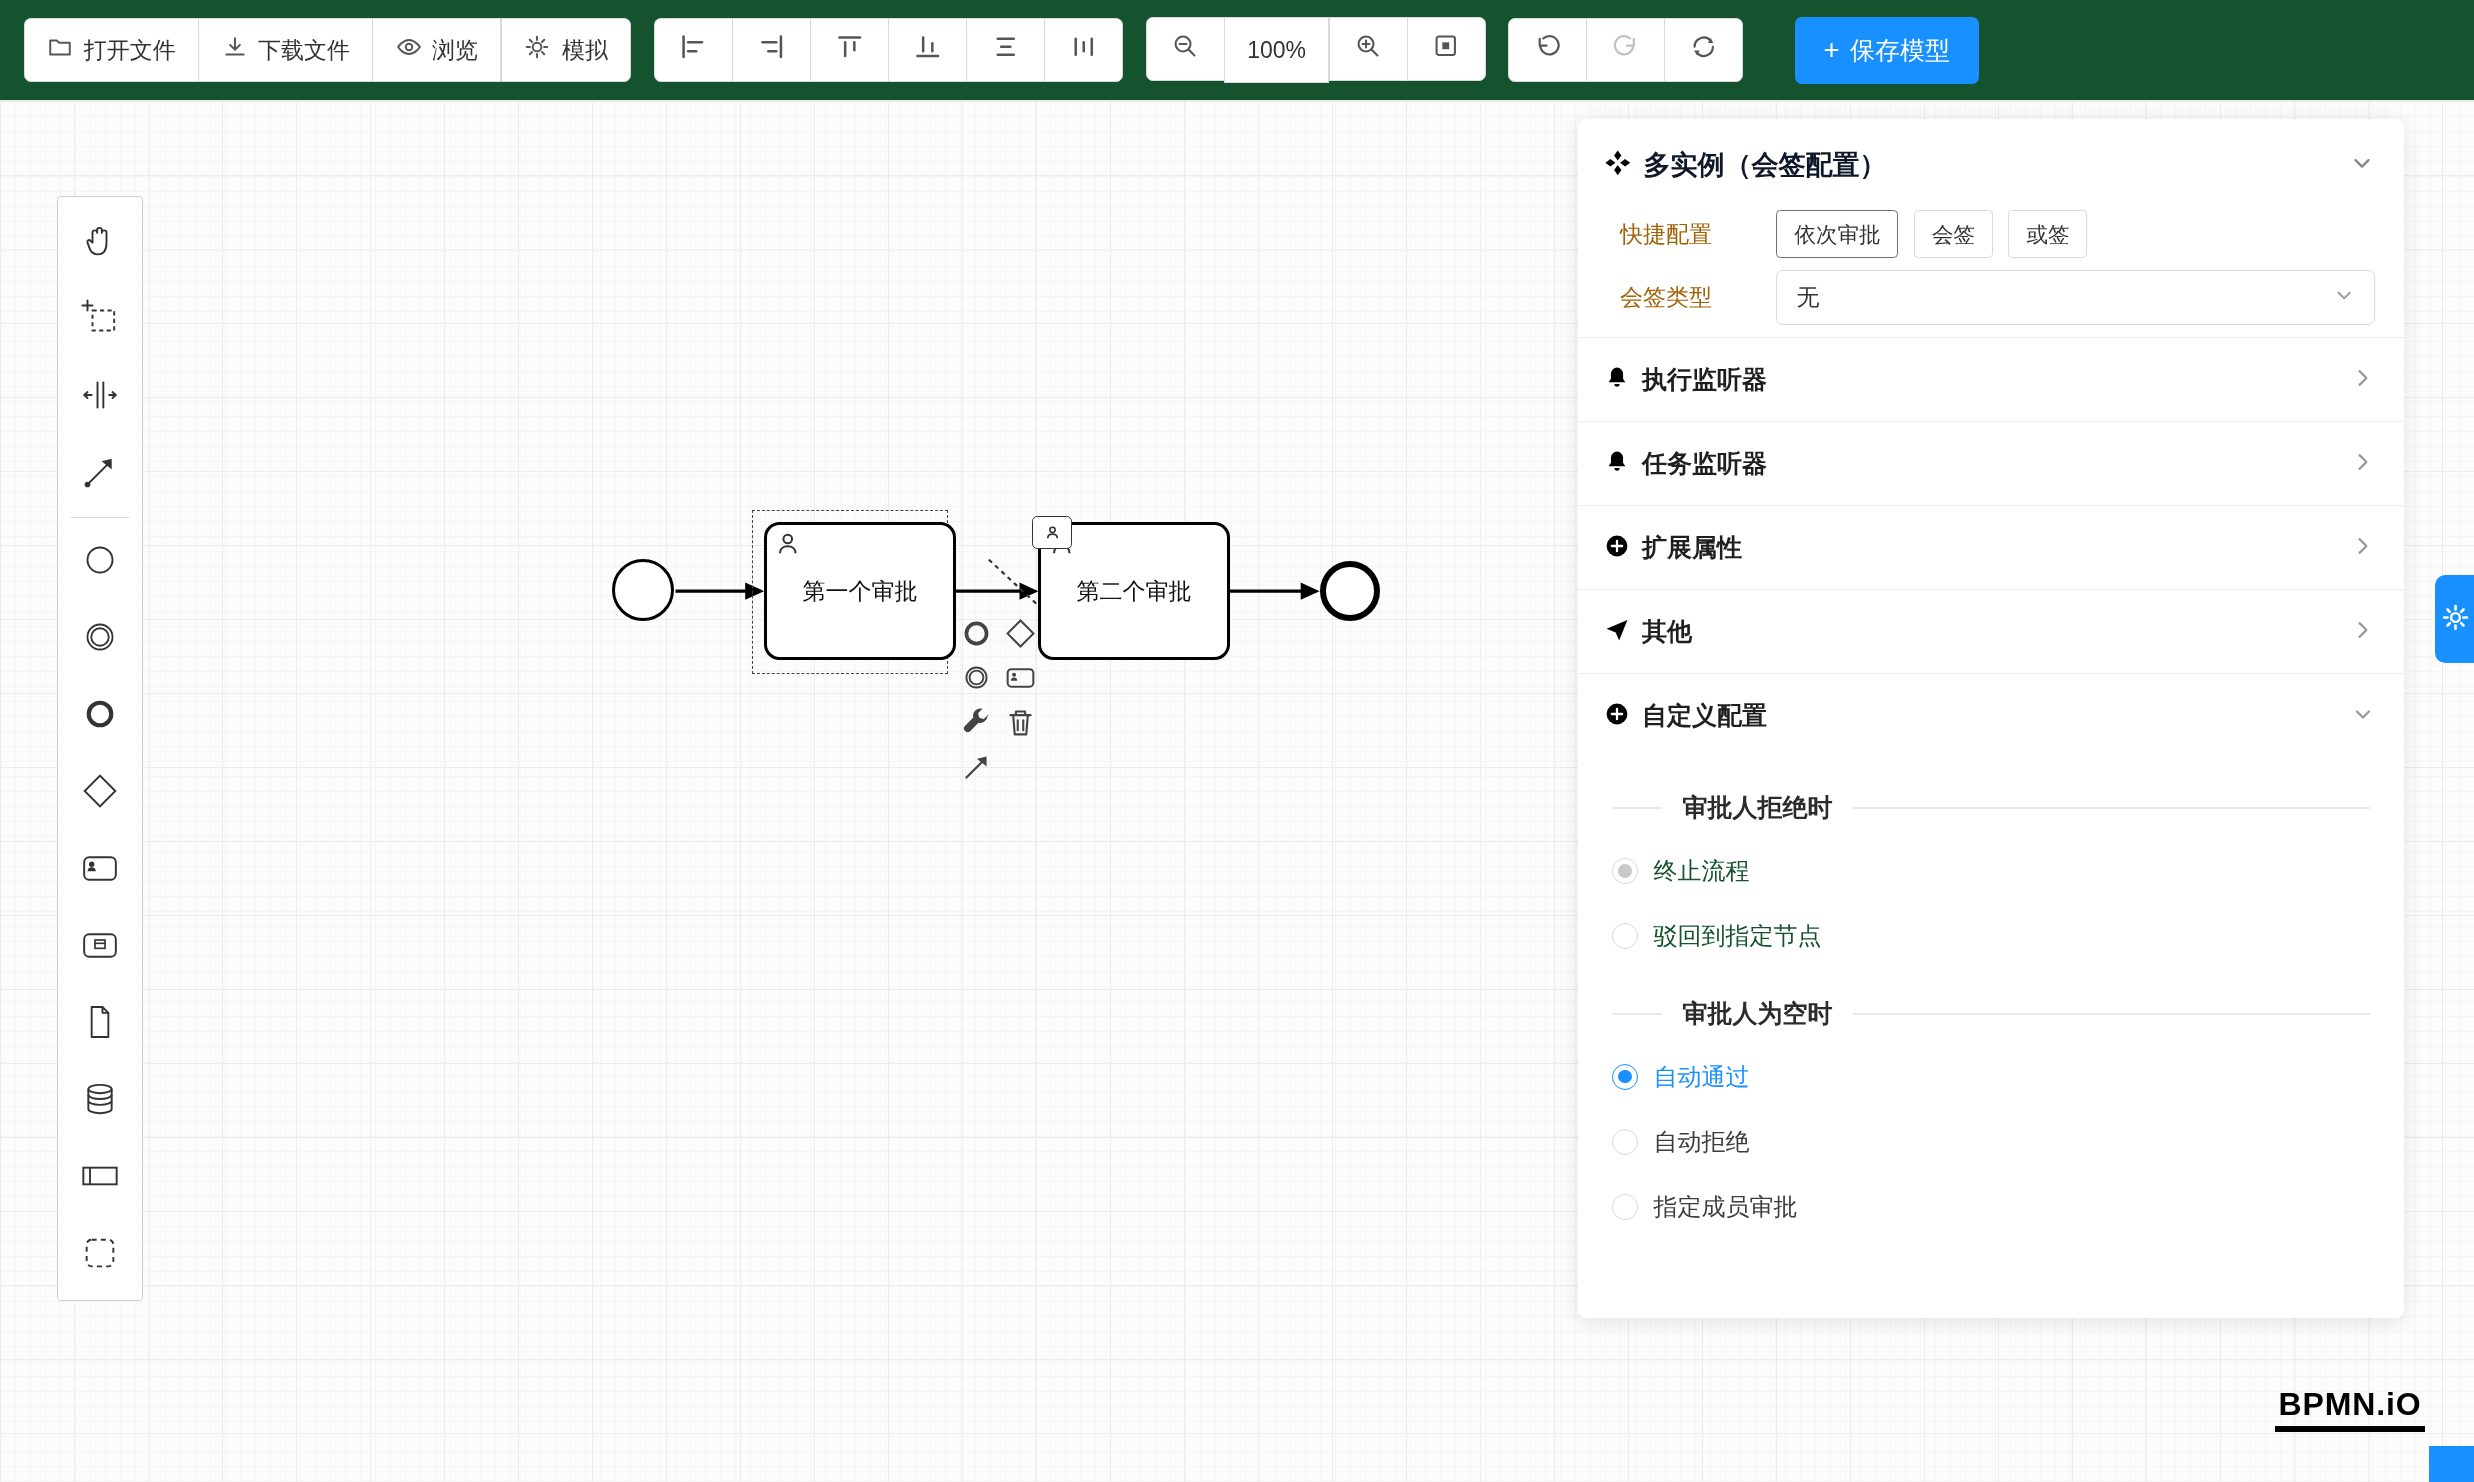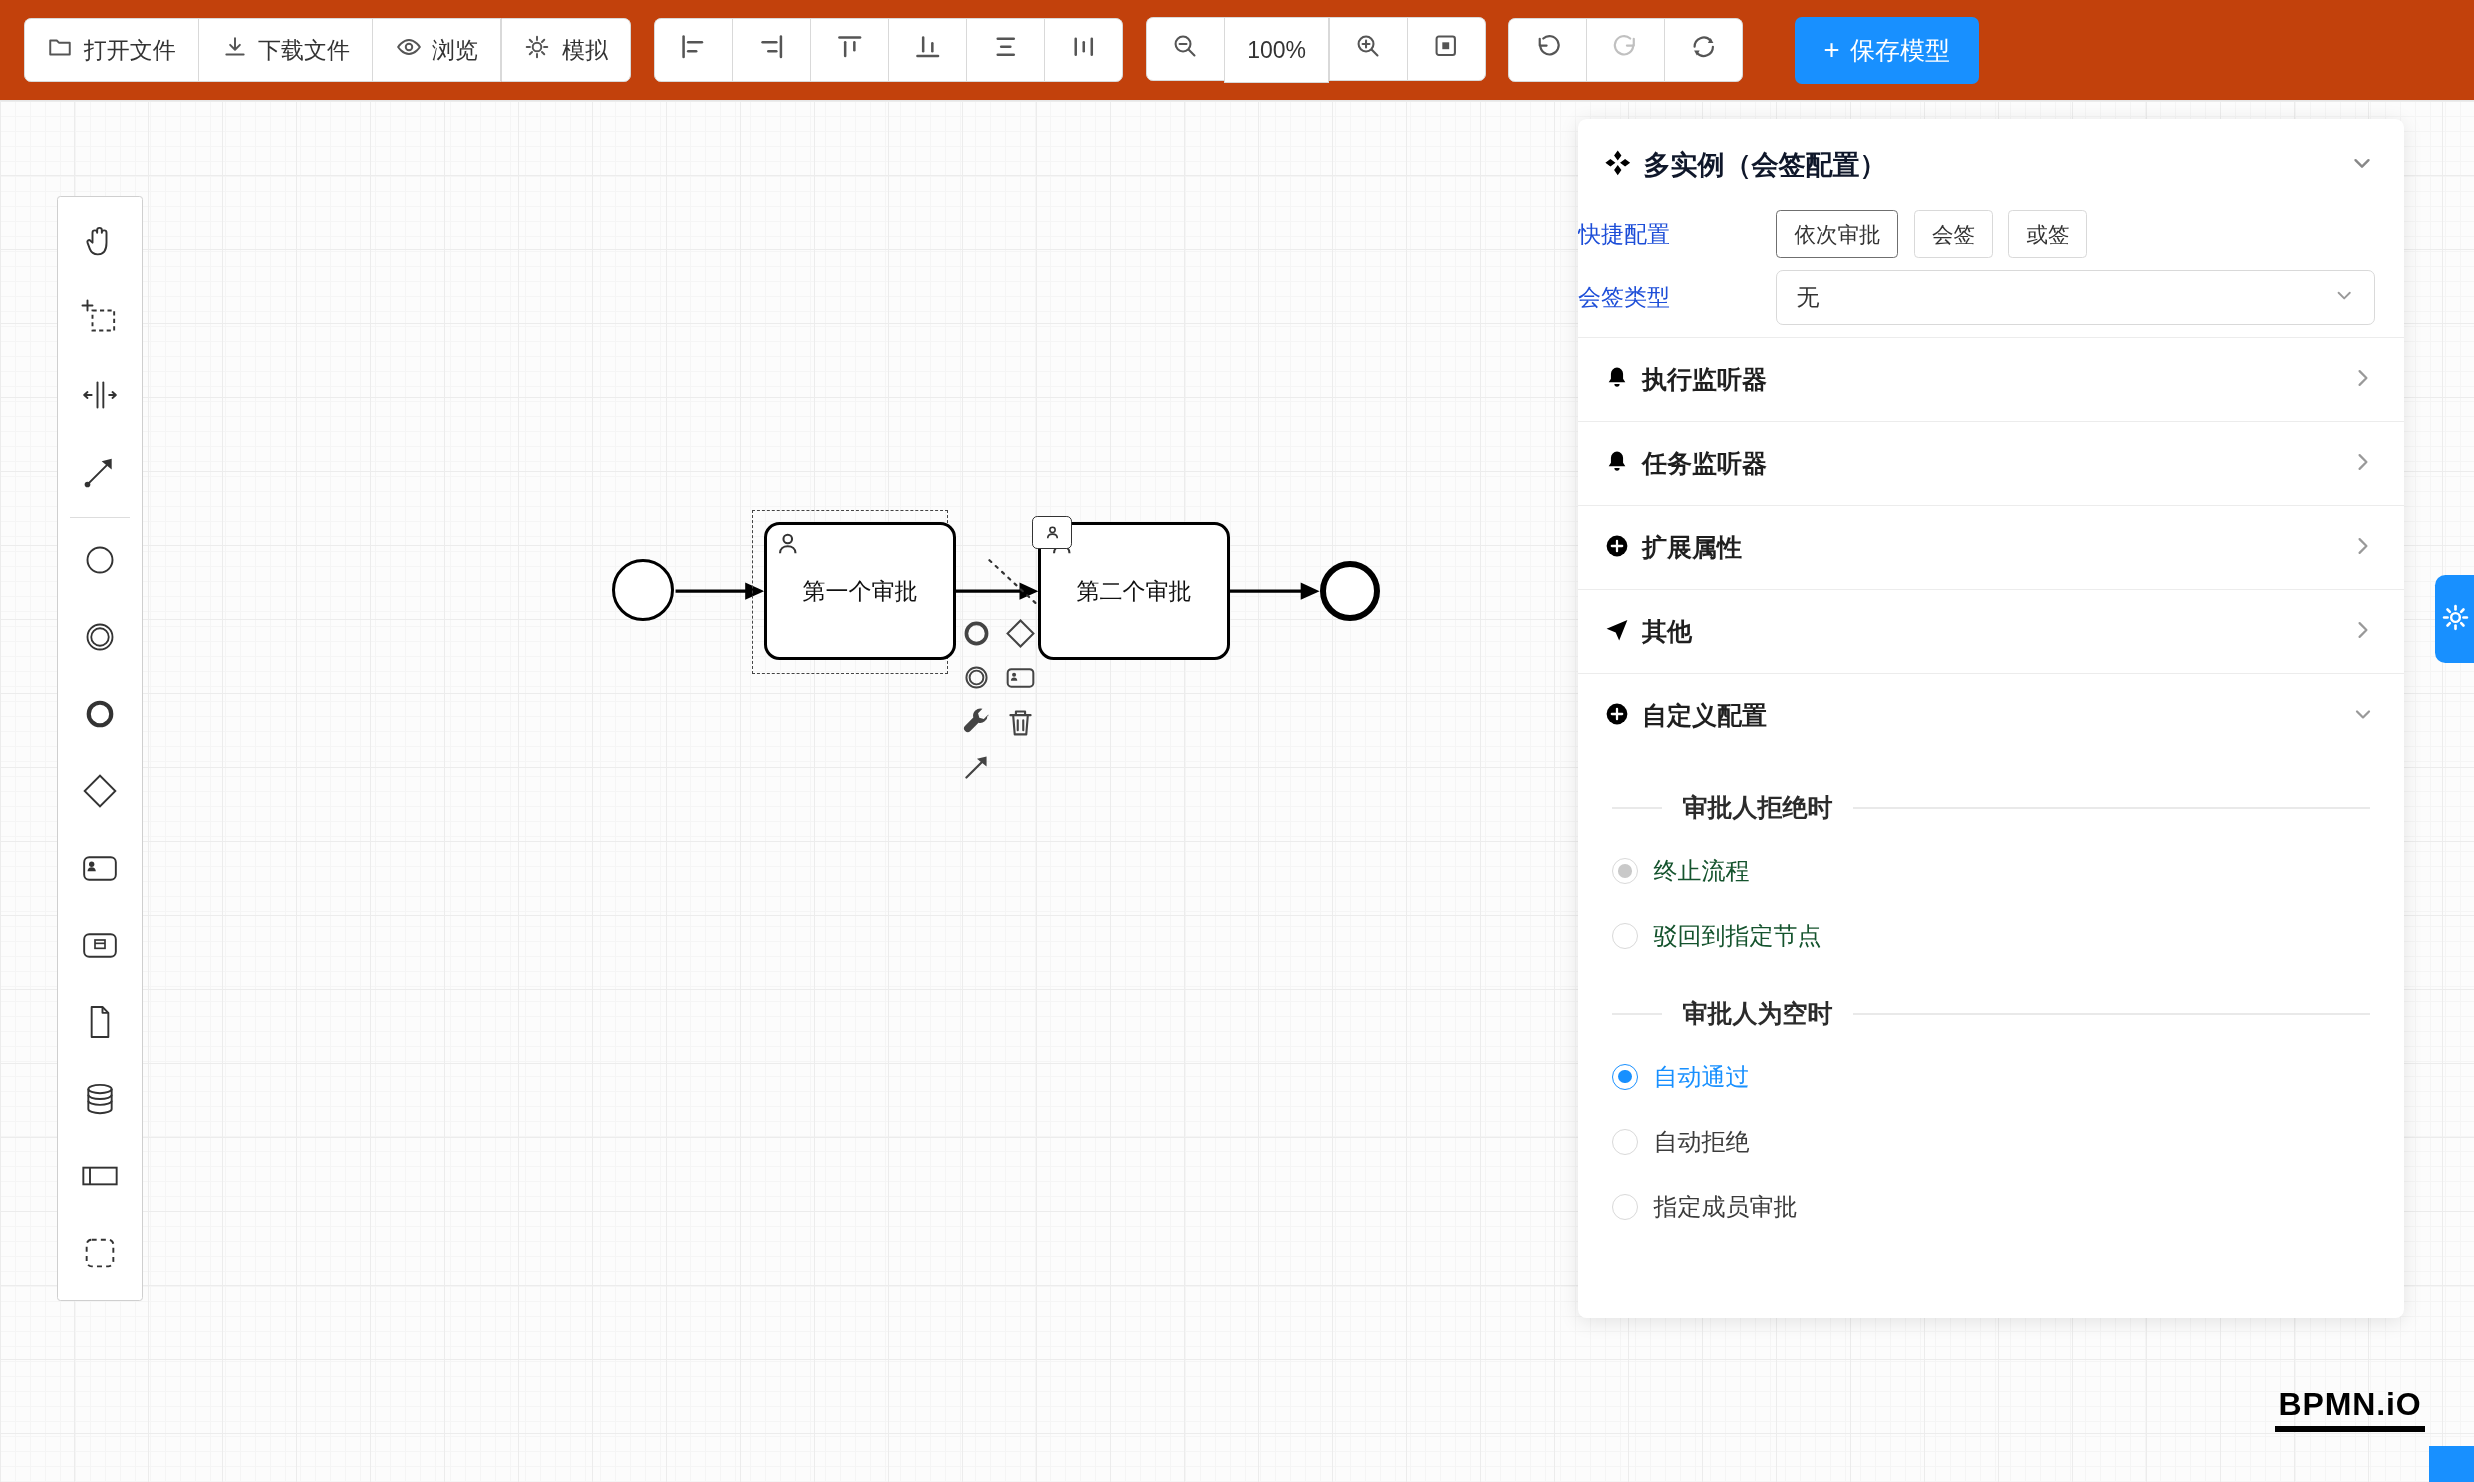--- a/index.html
+++ b/index.html
@@ -1,20 +1,20 @@
 <!DOCTYPE html>
 <html style="--accent: #1890ff;font-size:13.8px"><head>
 <meta charset="utf-8">
 <style>
   html,body{margin:0;padding:0;width:2475px;height:1482px;overflow:hidden;
     font-family:"Liberation Sans","DejaVu Sans",sans-serif;background:#fff;}
   .app{position:relative;width:2475px;height:1482px;}
 
   
-  .toolbar{position:absolute;left:0;top:0;width:100%;height:101px;background:#c2410c;
+  .toolbar{position:absolute;left:0;top:0;width:100%;height:101px;background:#14532d;
     border-bottom:0.9px solid #e6e6e6;display:flex;align-items:center;gap:22.4px;padding:0 24px;box-sizing:border-box;z-index:40;}
   .tb-group{display:flex;}
   .tb-btn{display:inline-flex;align-items:center;justify-content:center;gap:10.3px;height:64px;
     padding:0 22.4px;border:0.9px solid #d9d9d9;background:#fff;color:#333;font-size:23px;
     margin-left:-0.9px;cursor:pointer;white-space:nowrap;}
   .tb-group .tb-btn:first-child{border-radius:6.9px 0 0 6.9px;margin-left:0;}
   .tb-group .tb-btn:last-child{border-radius:0 6.9px 6.9px 0;gap:12px;}
   .tb-group .tb-btn:only-child{border-radius:6.9px;}
   .tb-btn.icon-only{width:79px;padding:0;}
   .tb-btn.disabled{color:#bfbfbf;}
@@ -56,21 +56,21 @@
   .mini-task{position:absolute;left:1032px;top:415px;width:38px;height:31px;border:1.7px solid #333;
     border-radius:5.2px;background:#fff;display:flex;align-items:center;justify-content:center;z-index:21;}
 
   
   .panel{position:absolute;right:71px;top:18px;width:826px;height:1199px;background:#fff;
     border-radius:8.6px;box-shadow:0 3.4px 20.6px rgba(0,0,0,.10);box-sizing:border-box;
     padding:8.6px 0 17px 0;z-index:35;overflow:hidden;}
   .panel-header{display:flex;align-items:center;gap:12px;padding:19px 29px 15.5px 26px;}
   .panel-title{font-size:27px;font-weight:bold;color:#0f172a;flex:1;}
   .form-row{display:flex;align-items:center;margin:12px 29px 12px 0;}
-  .form-label{width:176px;text-align:left;font-size:23px;color:#1d4ed8;flex:none;}
+  .form-label{width:176px;text-align:center;font-size:23px;color:#a16207;flex:none;}
   .form-content{margin-left:22.4px;display:flex;align-items:center;gap:15.5px;flex:1;}
   .qc-btn{border:0.9px solid #d9d9d9;background:#fff;border-radius:4.3px;padding:8.6px 17px;
     font-size:21.5px;color:#333;cursor:pointer;}
   .qc-btn.active{border-color:#6f6f6f;}
   .select-box{flex:1;height:53px;border:0.9px solid #d9d9d9;border-radius:6.9px;display:flex;
     align-items:center;justify-content:space-between;padding:0 19px;font-size:23px;color:#333;cursor:pointer;background:#fff;}
   .sections{margin-top:12px;}
   .section-row{display:flex;align-items:center;gap:12px;height:83px;padding:0 29px 0 26px;
     border-top:0.9px solid #ececec;cursor:pointer;}
   .section-label{font-size:25px;font-weight:bold;color:#1f1f1f;flex:1;}

